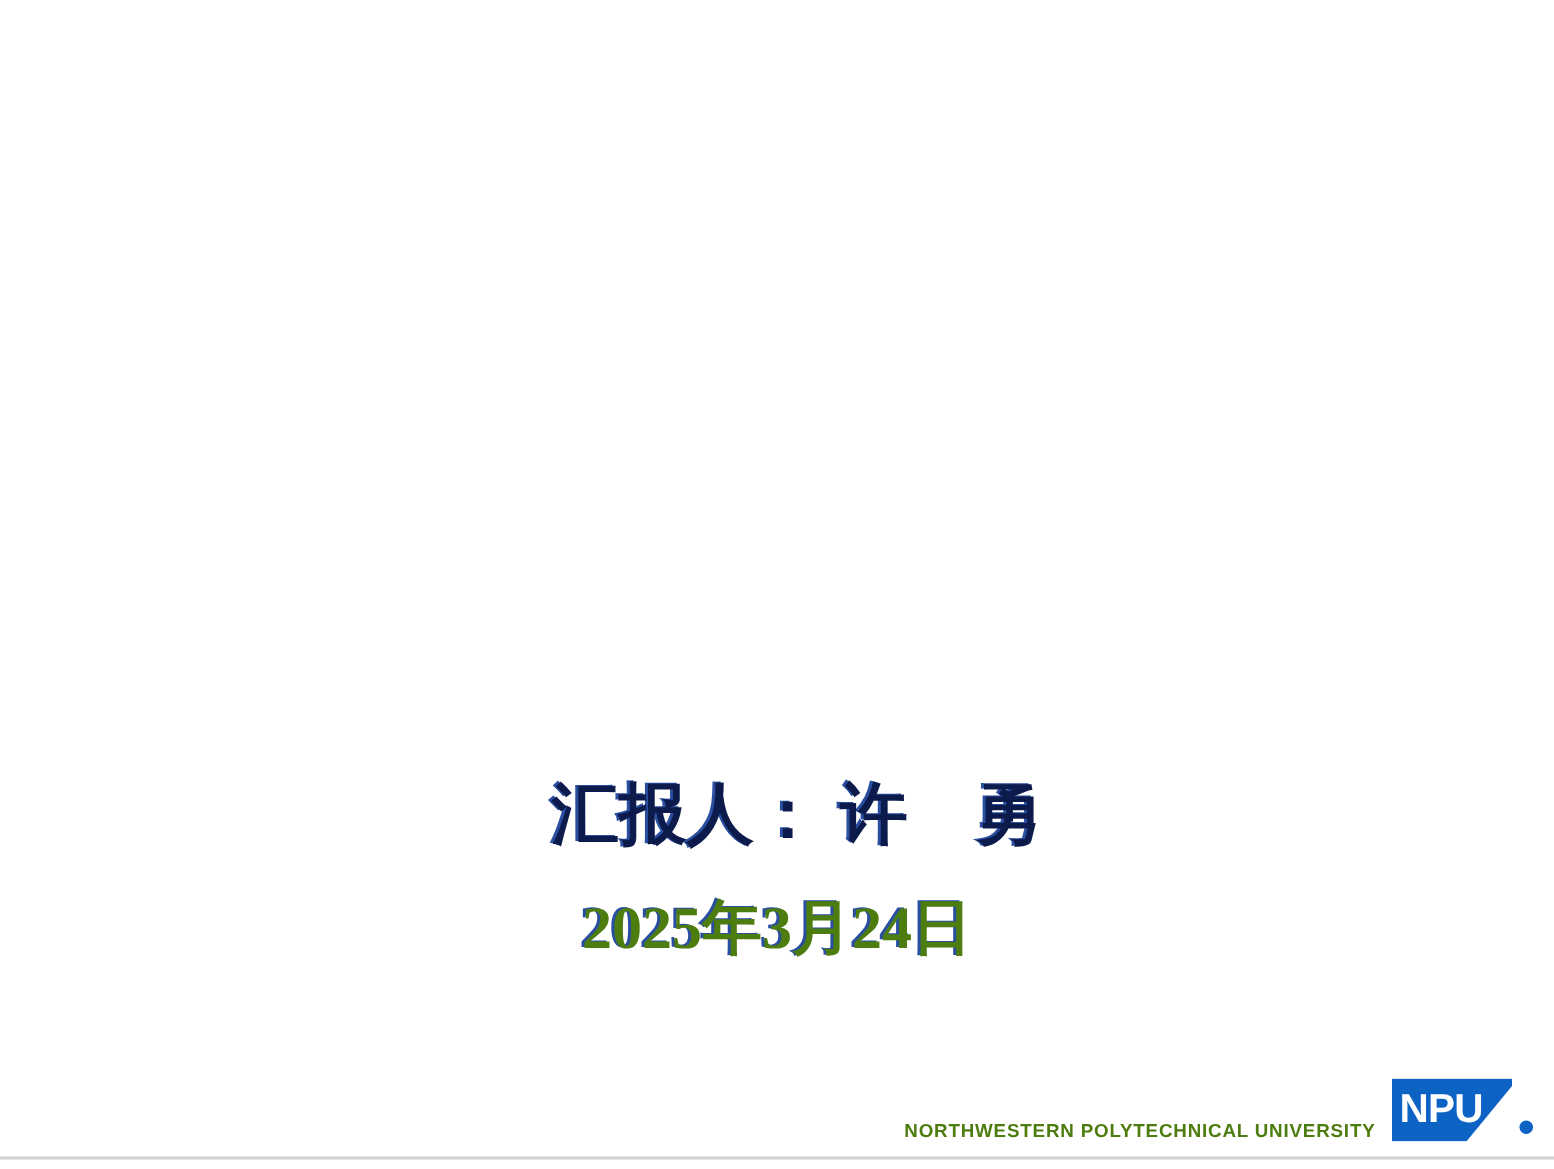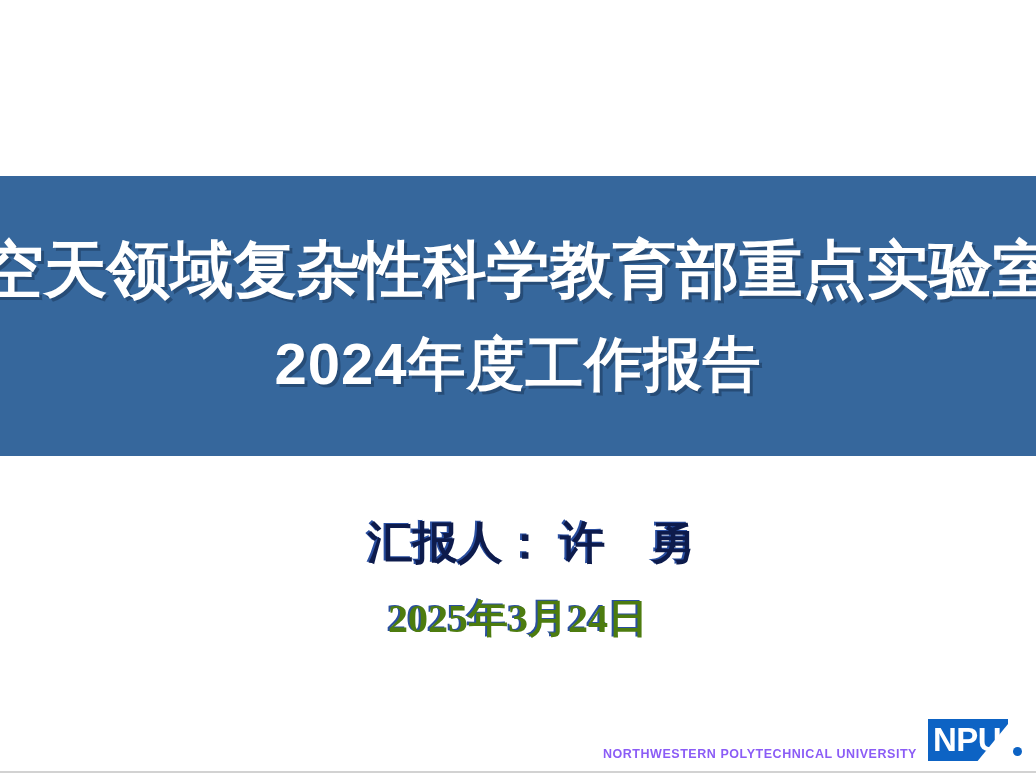--- a/index.html
+++ b/index.html
@@ -107,21 +107,21 @@
   }
 
   .footer-univ-name {
     position: absolute;
     right: 119px;
     top: 38px;
     font-family: "Liberation Sans", sans-serif;
     font-weight: bold;
     font-size: 12.5px;
     letter-spacing: 0.55px;
-    color: #8b5cf6;
+    color: #4d7c0f;
     white-space: nowrap;
   }
 
   
   .npu-logo {
     position: absolute;
     left: 928px;
     top: 719px;
     width: 80px;
     height: 42px;
@@ -137,45 +137,41 @@
     
     clip-path: polygon(0 0, 100% 0, 100% 12%, 62% 100%, 0 100%);
   }
 
   .npu-text {
     position: absolute;
     left: 5px;
     top: 7px;
     font-family: "Liberation Sans", sans-serif;
     font-weight: bold;
-    font-size: 33px;
+    font-size: 27px;
     line-height: 27px;
     letter-spacing: -0.5px;
     color: #ffffff;
   }
 
   .npu-dot {
     position: absolute;
     left: 85px;
     top: 28px;
     width: 9px;
     height: 9px;
     border-radius: 50%;
     background: #0d63c4;
   }
 </style>
 </head>
 <body>
 
 <div class="slide">
 
-  <div class="title-banner">
-    <div class="title-line title-line-1">空天领域复杂性科学教育部重点实验室</div>
-    <div class="title-line title-line-2">2024年度工作报告</div>
-  </div>
 
   <div class="presenter-block">
     <div class="presenter-name">汇报人： 许　勇</div>
     <div class="presenter-date">2025年3月24日</div>
   </div>
 
   <div class="footer">
     <div class="footer-univ-name">NORTHWESTERN POLYTECHNICAL UNIVERSITY</div>
     <div class="footer-rule"></div>
   </div>

